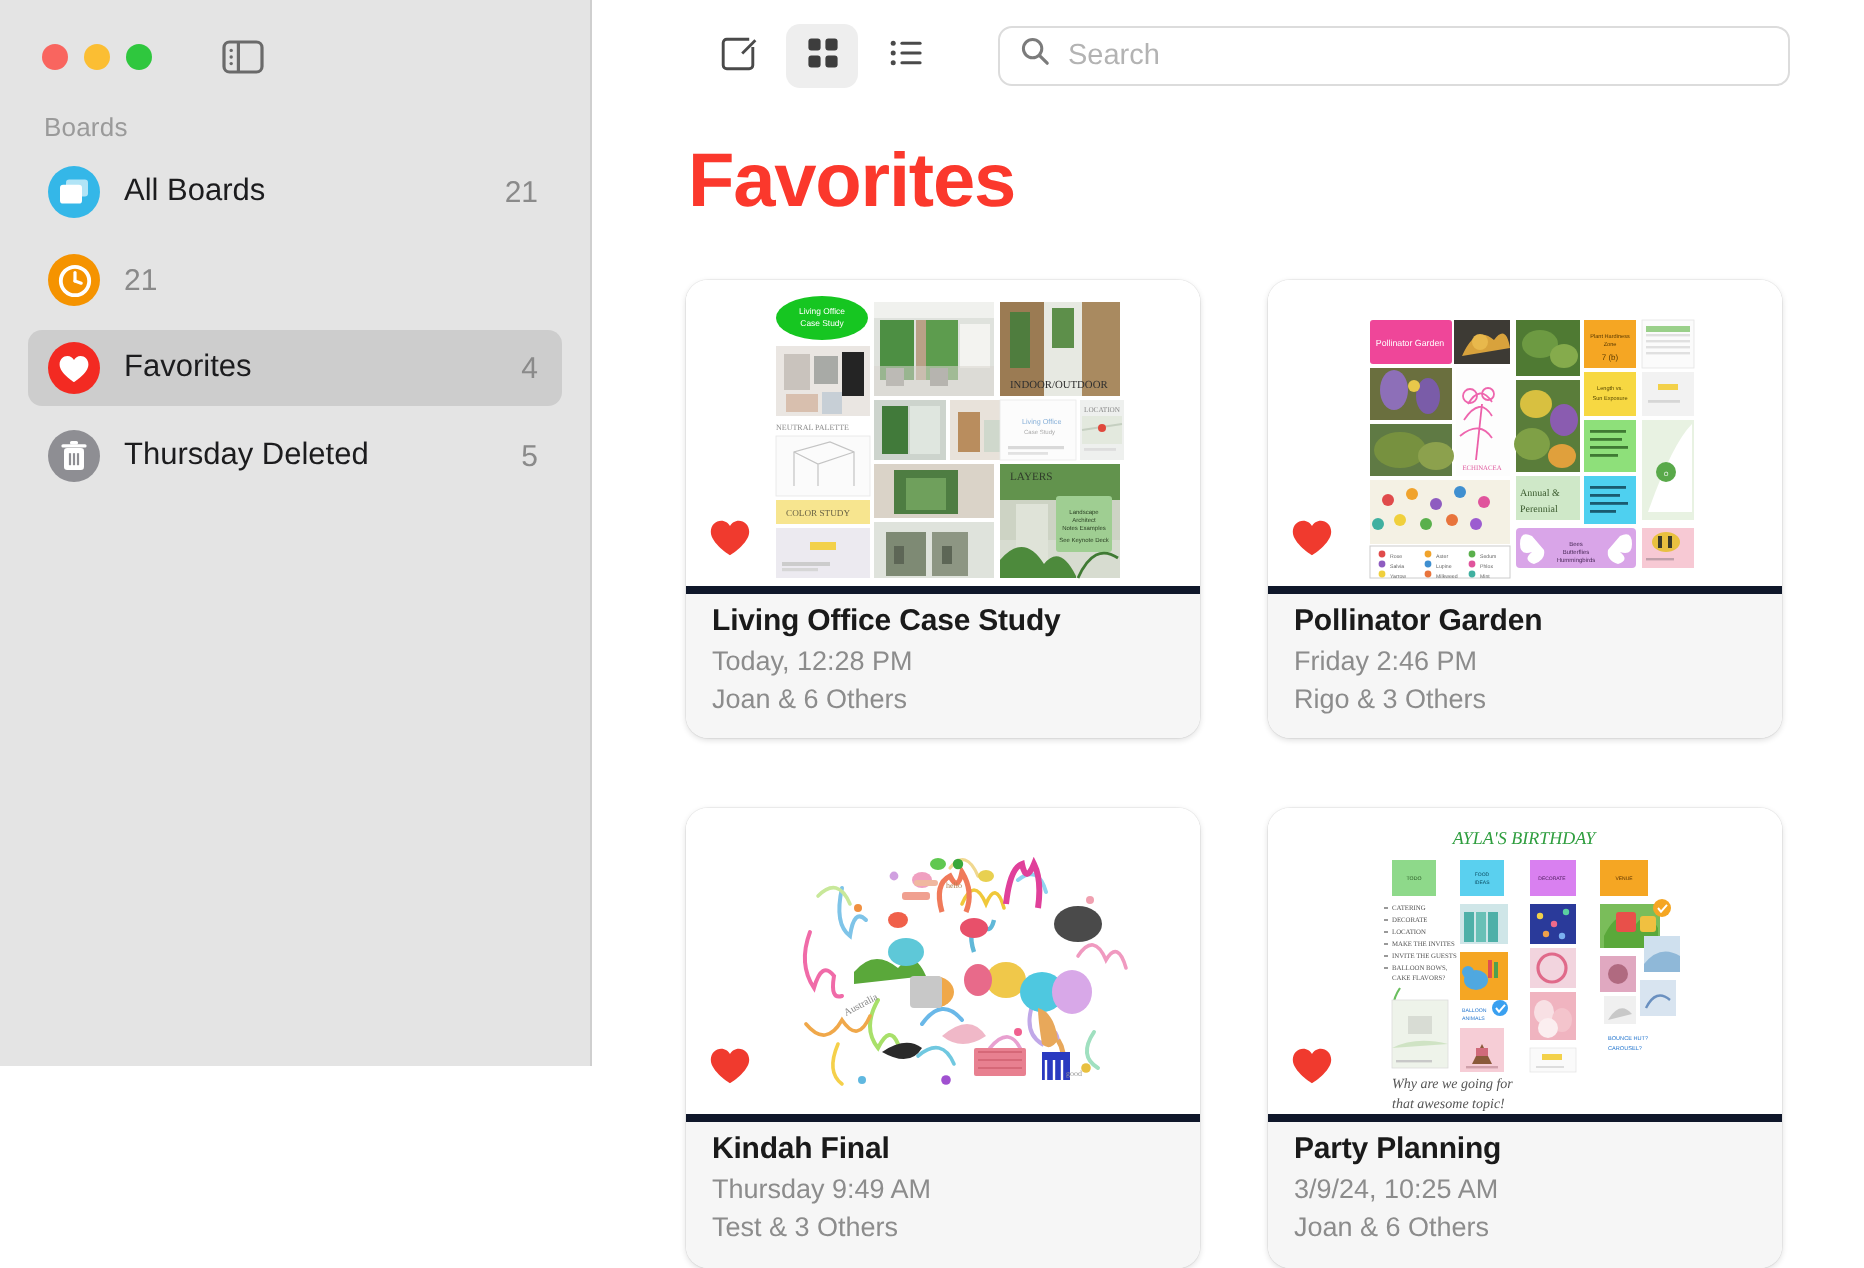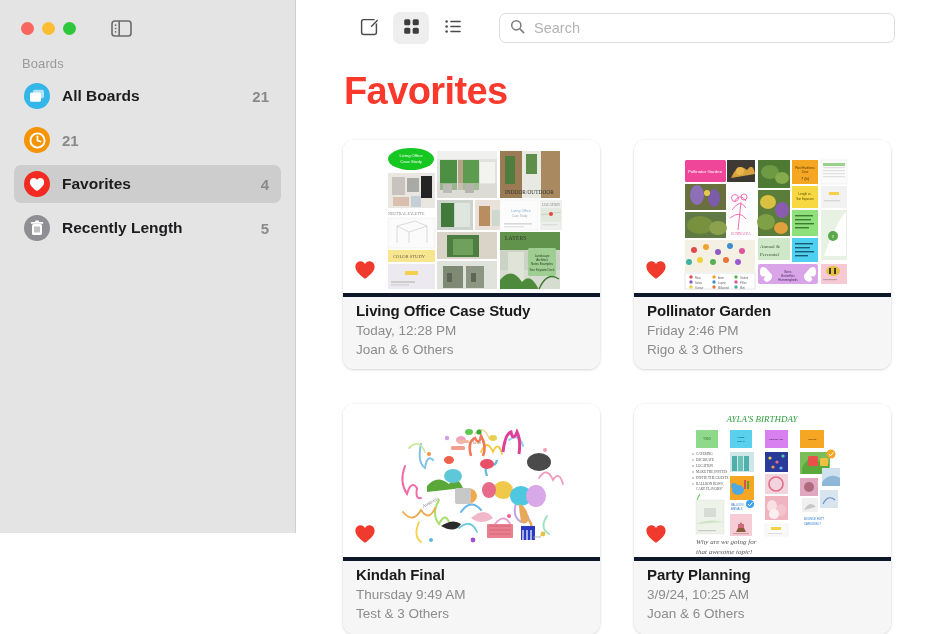--- a/index.html
+++ b/index.html
@@ -43,21 +43,21 @@
     display: flex; align-items: center; justify-content: center;
   }
 
   .section-header {
     font-size: 13px;
     color: #9a9a9a;
     padding: 0 0 6px 22px;
     letter-spacing: 0.1px;
   }
 
-  .nav-list { padding: 0 14px; font-weight: bold; }
+  .nav-list { padding: 0 14px; }
   .nav-item {
     height: 38px;
     display: flex;
     align-items: center;
     border-radius: 7px;
     padding: 0 12px 0 10px;
     margin-bottom: 6px;
   }
   .nav-item.selected { background: #cdcdcd; }
   .nav-icon {
@@ -242,21 +242,21 @@
         <span class="nav-icon gray">
           <svg width="14" height="16" viewBox="0 0 14 16">
             <rect x="2" y="4" width="10" height="11" rx="1.6" fill="#ffffff"></rect>
             <rect x="0.7" y="2.1" width="12.6" height="1.7" rx="0.8" fill="#ffffff"></rect>
             <rect x="5" y="0.5" width="4" height="1.8" rx="0.8" fill="#ffffff"></rect>
             <line x1="5" y1="6.6" x2="5" y2="12.6" stroke="#8e8e93" stroke-width="1.1"></line>
             <line x1="7" y1="6.6" x2="7" y2="12.6" stroke="#8e8e93" stroke-width="1.1"></line>
             <line x1="9" y1="6.6" x2="9" y2="12.6" stroke="#8e8e93" stroke-width="1.1"></line>
           </svg>
         </span>
-        <span class="nav-label">Recently Length</span>
+        <span class="nav-label">Thursday Deleted</span>
         <span class="nav-count">5</span>
       </div>
 
     </nav>
   </aside>
 
   <main class="main">
 
     <div class="toolbar">
 

